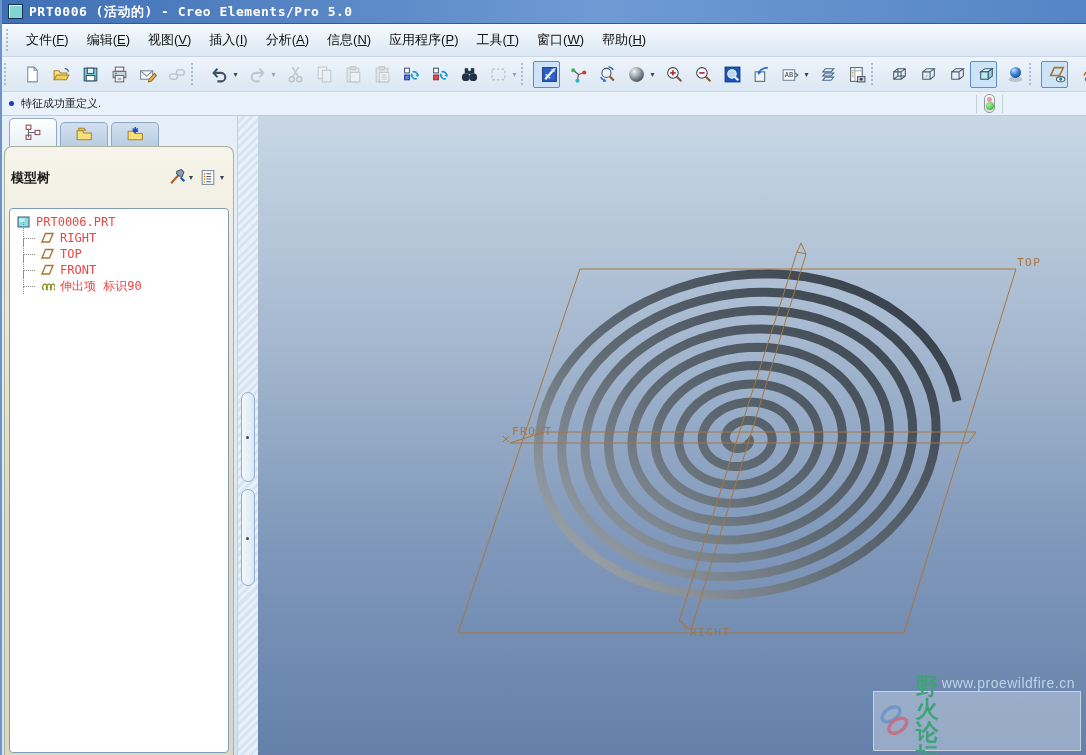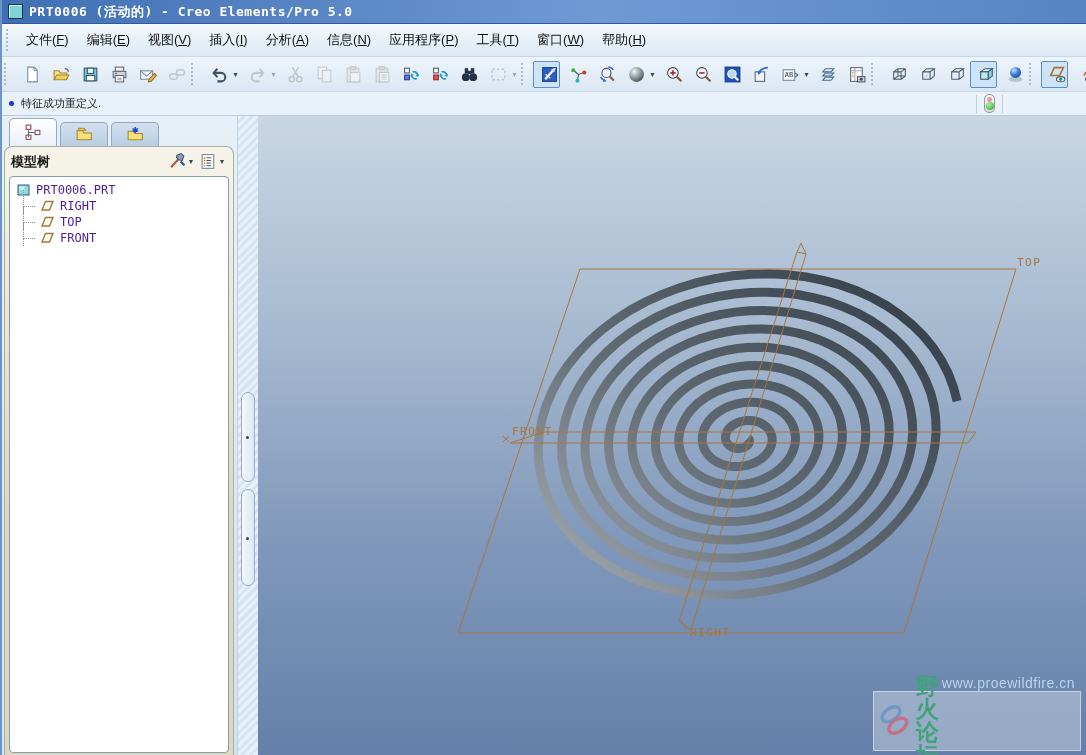--- a/index.html
+++ b/index.html
@@ -35,26 +35,26 @@
   .dot-red{width:5px;height:5px;border-radius:50%;background:#e89aa8}
   .dot-green{width:8px;height:8px;border-radius:50%;background:radial-gradient(circle at 35% 30%,#aef0a0,#1fae1f)}
 
   
   #main{display:flex;height:641px}
   #navigator{width:235px;background:linear-gradient(#e7f0f8,#d3e2f0);display:flex;flex-direction:column;flex:none}
   #nav-tabs{height:30px;display:flex;align-items:flex-end;padding-left:7px;gap:3px;flex:none}
   .nav-tab{width:46px;height:23px;border:1px solid #8fa8c4;border-bottom:none;border-radius:5px 5px 0 0;display:flex;align-items:center;justify-content:center;background:linear-gradient(#d2e0ee,#b9cee2)}
   .nav-tab.active{background:linear-gradient(#ffffff,#e9f1f7);height:27px}
   #nav-panel{flex:1;margin:0 3px 0 2px;border:1px solid #a8b29a;border-bottom:none;border-radius:8px 8px 0 0;background:linear-gradient(#f6f4ea,#ddd8c2 60%);display:flex;flex-direction:column;overflow:hidden}
-  #nav-header{height:29px;display:flex;align-items:center;padding:0 6px;gap:3px;flex:none}
+  #nav-header{height:29px;display:flex;align-items:center;padding:16px 6px;gap:3px;flex:none}
   #nav-title{font-weight:bold;font-size:13px;color:#1a1a1a;flex:1}
   .hdr-btn{display:flex;align-items:center;padding:2px 3px;border-radius:3px}
   .hdr-caret{font-size:8px;color:#345;margin-left:2px}
   #tree-box{flex:1;background:#fff;border:1px solid #7f9db9;border-radius:4px;margin:0 4px 4px;padding:5px 2px;overflow:hidden}
-  .tree-row{display:flex;align-items:center;height:16px;font:12px "DejaVu Sans Mono",monospace;color:#4c1d95;white-space:nowrap}
+  .tree-row{display:flex;align-items:center;height:16px;font:12px "DejaVu Sans Mono",monospace;color:#ef4444;white-space:nowrap}
   .tree-row.root{padding-left:4px}
   .tree-row.child{position:relative;padding-left:28px}
   .tree-row.child::before{content:"";position:absolute;left:11px;top:-8px;height:16px;width:11px;border-left:1px dotted #8f8f8f;border-bottom:1px dotted #8f8f8f}
   .tree-row.child:not(.last)::after{content:"";position:absolute;left:11px;top:8px;height:8px;border-left:1px dotted #8f8f8f}
   .t-icon{width:17px;height:14px;margin-right:3px;display:flex;align-items:center;flex:none}
 
   
   #sash{width:20px;flex:none;position:relative;border-left:1px solid #c0d0e0;background:repeating-linear-gradient(135deg,#e8f1f9 0 3px,#d4e4f2 3px 6px)}
   .pill{position:absolute;left:3px;width:12px;border:1px solid #93aec9;border-radius:7px;background:linear-gradient(90deg,#f4f9fd,#d9e7f3)}
   .pill::after{content:"";position:absolute;left:50%;top:50%;width:3px;height:3px;margin:-1px 0 0 -2px;background:#445;border-radius:50%}
@@ -545,20 +545,28 @@
                 <span>TOP</span>
               </div>
               <div class="tree-row child">
                 <span class="t-icon">
                   <svg width="15" height="14" viewBox="0 0 14 14">
                     <path d="M5 2.5 h7.5 l-3.5 8.5 H1.5 Z" fill="none" stroke="#a9762f" stroke-width="1.4"></path>
                   </svg>
                 </span>
                 <span>FRONT</span>
               </div>
+              <div class="tree-row child">
+                <span class="t-icon">
+                  <svg width="15" height="14" viewBox="0 0 14 14">
+                    <path d="M3.2 11 a2.2 3.2 0 1 1 2.4 0 M7.2 11 a2.2 3.2 0 1 1 2.4 0 M11.2 11 a2.2 3.2 0 1 1 2.4 0" fill="none" stroke="#8a8a1a" stroke-width="1.3"></path>
+                  </svg>
+                </span>
+                <span>伸出项 标识90</span>
+              </div>
             </div>
         </div>
       </div>
     </div>
 
     <div id="sash">
       <div class="pill" id="pill-top"></div>
       <div class="pill" id="pill-bottom"></div>
     </div>
 

